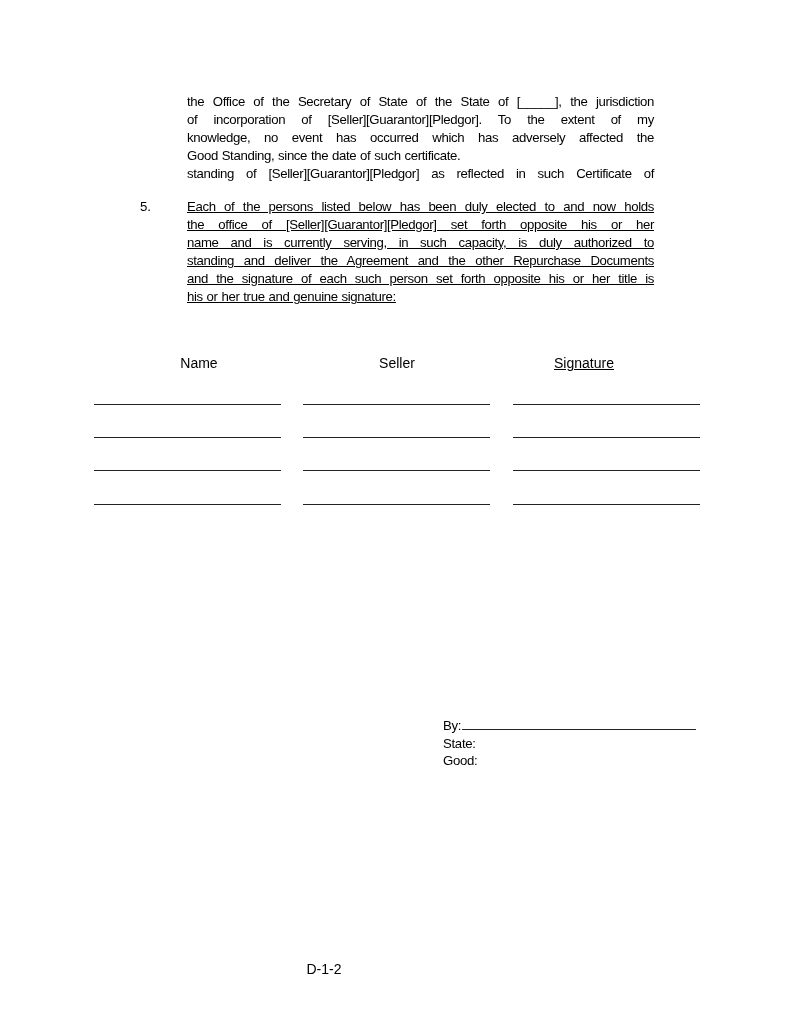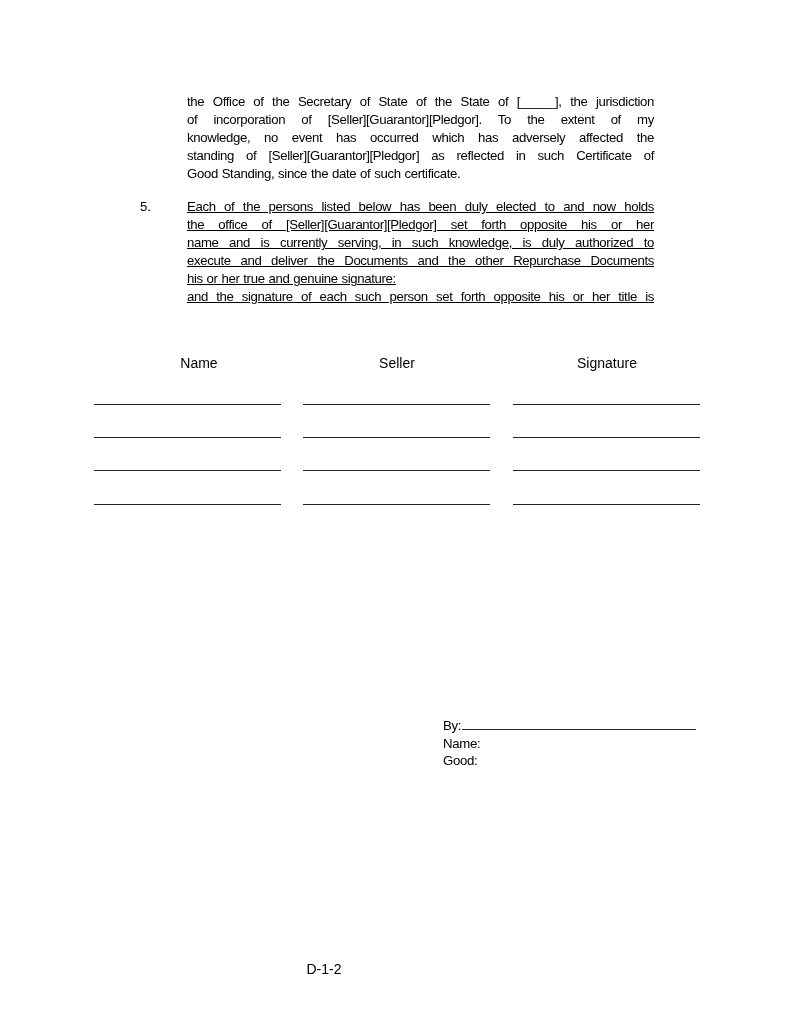--- a/index.html
+++ b/index.html
@@ -92,38 +92,38 @@
   </style>
 </head>
 <body>
 
 <div class="page">
 
   <div class="para" id="para-continued">
     <span class="line">the Office of the Secretary of State of the State of [_____], the jurisdiction</span>
     <span class="line">of incorporation of [Seller][Guarantor][Pledgor]. To the extent of my</span>
     <span class="line">knowledge, no event has occurred which has adversely affected the</span>
+    <span class="line last">Good Standing, since the date of such certificate.</span>
     <span class="line">standing of [Seller][Guarantor][Pledgor] as reflected in such Certificate of</span>
-    <span class="line last">Good Standing, since the date of such certificate.</span>
   </div>
 
   <div class="item-number">5.</div>
   <div class="para" id="item-5">
     <span class="line">Each of the persons listed below has been duly elected to and now holds</span>
     <span class="line">the office of [Seller][Guarantor][Pledgor] set forth opposite his or her</span>
-    <span class="line">name and is currently serving, in such knowledge, is duly authorized to</span>
-    <span class="line">execute and deliver the Documents and the other Repurchase Documents</span>
+    <span class="line">name and is currently serving, in such capacity, is duly authorized to</span>
+    <span class="line">standing and deliver the Agreement and the other Repurchase Documents</span>
+    <span class="line">and the signature of each such person set forth opposite his or her title is</span>
     <span class="line last">his or her true and genuine signature:</span>
-    <span class="line">and the signature of each such person set forth opposite his or her title is</span>
   </div>
 
   <div>
     <div class="col-header" style="left:105px;">Name</div>
     <div class="col-header" style="left:303px;">Seller</div>
-    <div class="col-header" style="left:513px;">Signature</div>
+    <div class="col-header" style="left:490px;text-decoration:underline;">Signature</div>
 
     <div>
       <div class="sig-line" style="left:94px; top:404px;"></div>
       <div class="sig-line" style="left:303px; top:404px;"></div>
       <div class="sig-line" style="left:513px; top:404px;"></div>
     </div>
     <div>
       <div class="sig-line" style="left:94px; top:437px;"></div>
       <div class="sig-line" style="left:303px; top:437px;"></div>
       <div class="sig-line" style="left:513px; top:437px;"></div>
@@ -135,21 +135,21 @@
     </div>
     <div>
       <div class="sig-line" style="left:94px; top:504px;"></div>
       <div class="sig-line" style="left:303px; top:504px;"></div>
       <div class="sig-line" style="left:513px; top:504px;"></div>
     </div>
   </div>
 
   <div class="sigblock" style="top:717px;">
     <div><span>By:</span><span class="by-line"></span></div>
-    <div>Name:</div>
+    <div>State:</div>
     <div>Good:</div>
   </div>
 
   <div class="footer">
     <span>D-1-2</span>
   </div>
 
 </div>
 
 </body></html>

